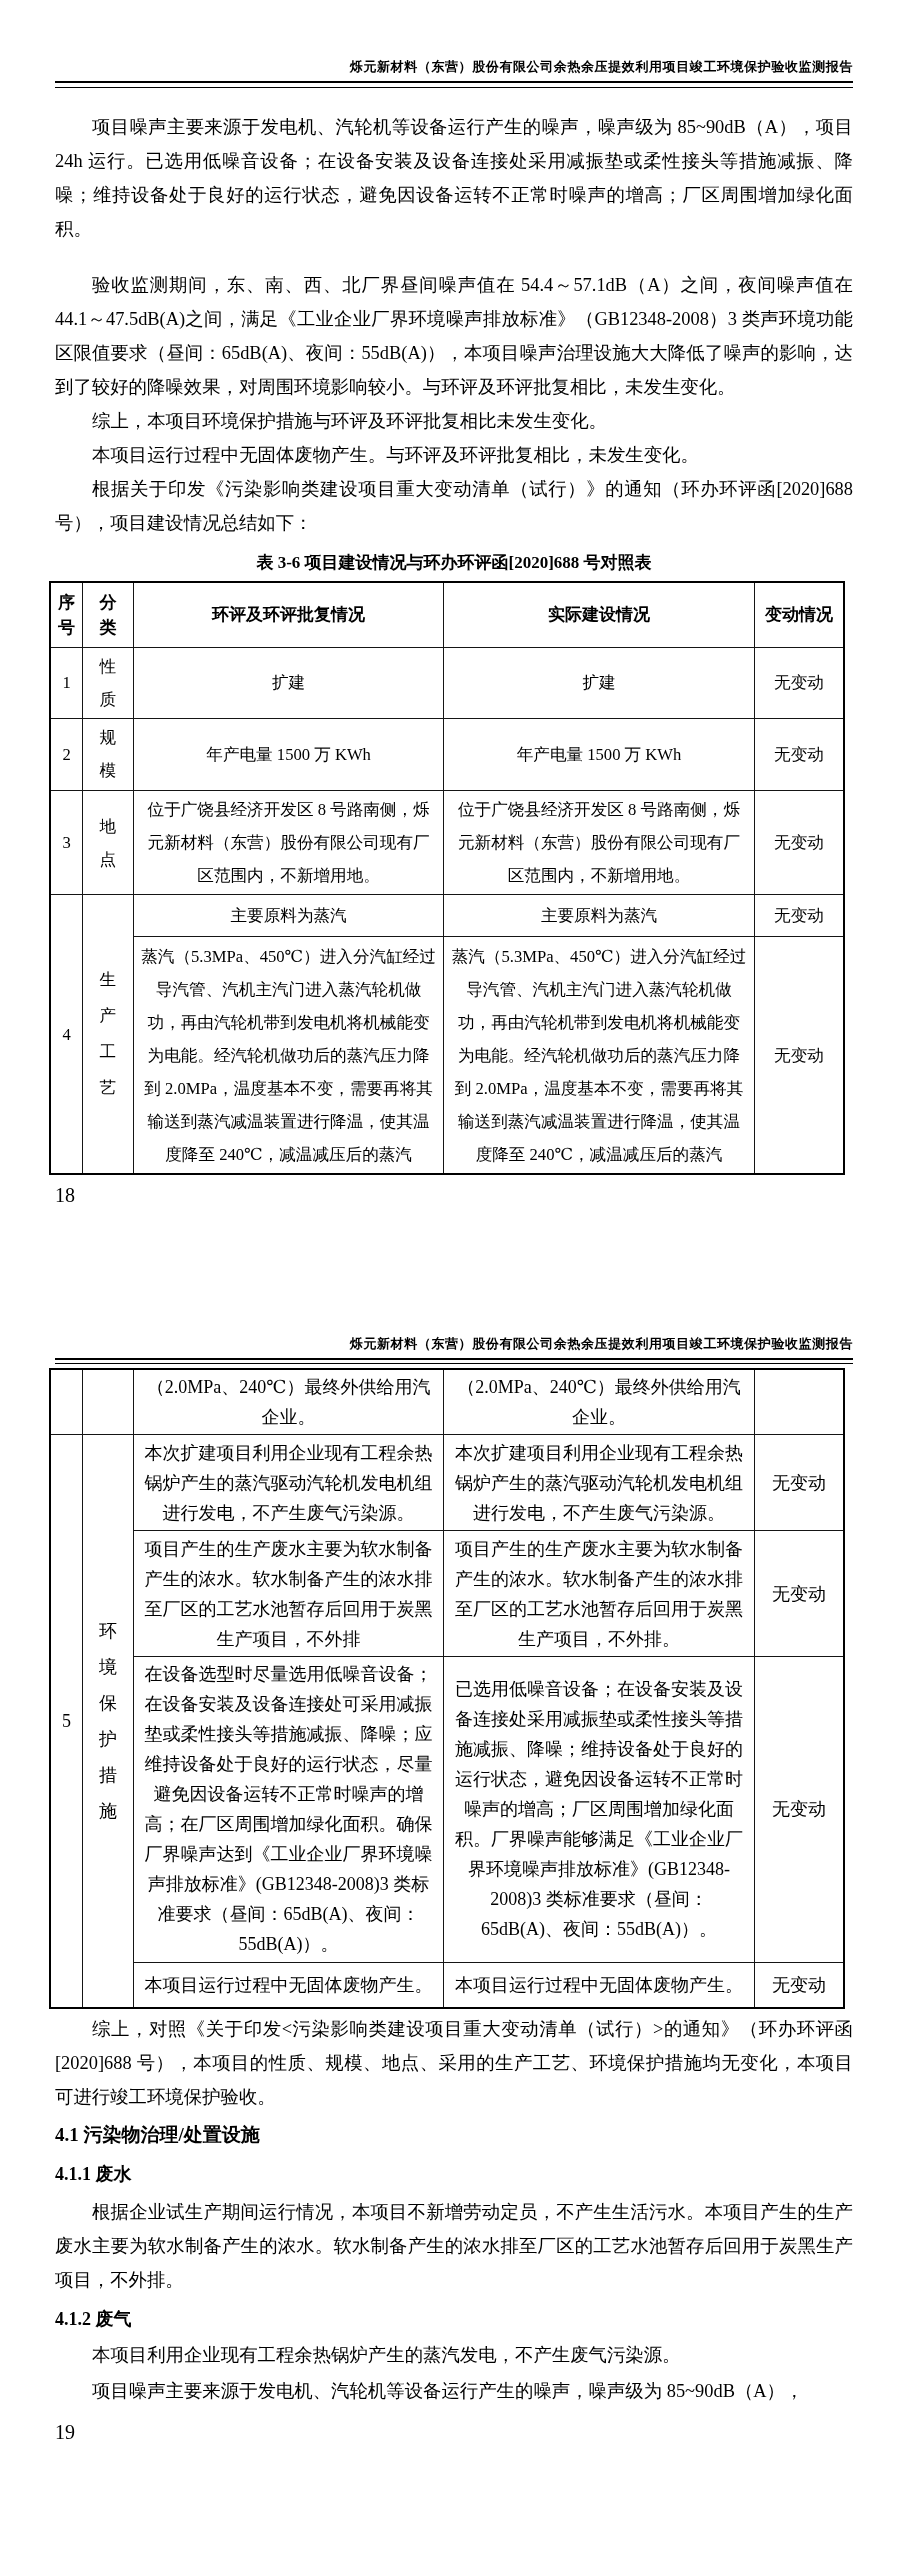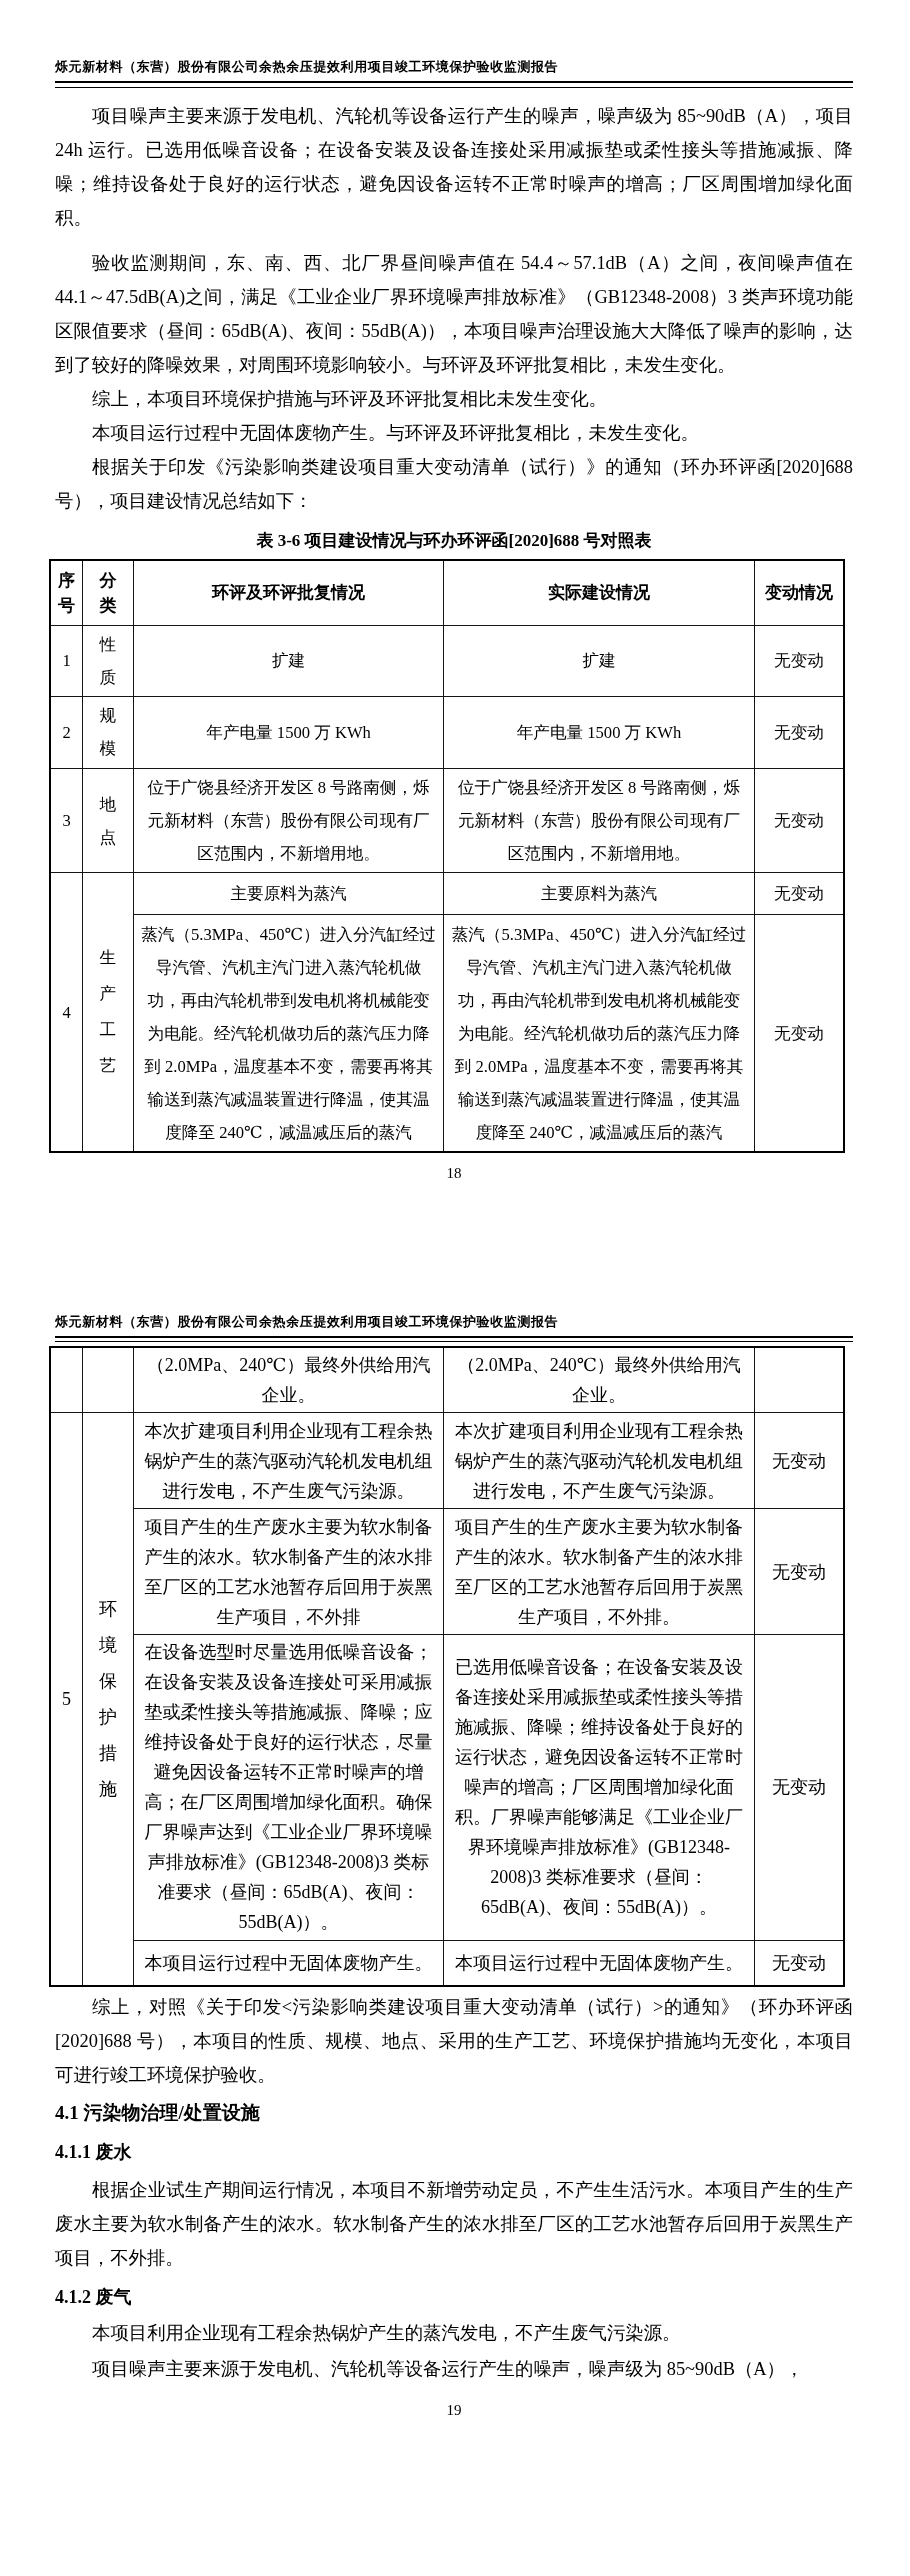--- a/index.html
+++ b/index.html
@@ -5,33 +5,33 @@
   html,body{margin:0;padding:0;}
   body{
     width:910px;
     min-height:2576px;
     background:#ffffff;
     color:#000;
     font-family:"Liberation Serif","DejaVu Serif",serif;
   }
   .page{width:910px;box-sizing:border-box;padding:0 57px 0 55px;}
   .pad-first{padding-top:55px;}
-  .doc-title{font-size:13px;font-weight:bold;text-align:left;line-height:23px;letter-spacing:0.6px;}
+  .doc-title{font-size:13px;font-weight:bold;text-align:right;line-height:23px;letter-spacing:0.6px;}
   .doc-title.second{margin-top:122px;}
   .header-rule{border-top:2.9px solid #000;border-bottom:1.1px solid #000;height:3.4px;margin-top:3.4px;}
   .para{font-size:18.4px;line-height:34px;text-align:justify;text-indent:37px;margin:0;}
-  .mt8{margin-top:11px;}
+  .mt8{margin-top:22px;}
   .mt6{margin-top:3.4px;}
   .mt4{margin-top:2.3px;}
   .h-bold{font-size:18.4px;line-height:34px;font-weight:bold;text-indent:37px;margin:0;}
   .sec-h1{font-size:20.7px;line-height:38px;font-weight:bold;margin:4.6px 0 0 0;}
   .sec-h2{font-size:19px;line-height:36px;font-weight:bold;margin:2.3px 0 0 0;}
   .sec-h3{font-size:18px;line-height:33px;font-weight:bold;margin:5.7px 0 0 0;}
   .tbl-title{font-size:17px;line-height:27.5px;font-weight:bold;text-align:center;margin-top:9.2px;}
-  .page-num{font-size:15px;line-height:29px;text-align:center;margin-top:5.7px;}
+  .page-num{font-size:20px;line-height:29px;text-align:left;margin-top:5.7px;}
   .page-num.last{margin-top:10.3px;}
 
   table{border-collapse:collapse;table-layout:fixed;width:796px;margin-left:-5.7px;border:2.9px solid #000;}
   .t1{margin-top:4.6px;}
   .t2{margin-top:3.4px;}
   col.c-no{width:32px;}
   col.c-cat{width:51px;}
   col.c-eia{width:310px;}
   col.c-act{width:310px;}
   col.c-chg{width:90px;}

